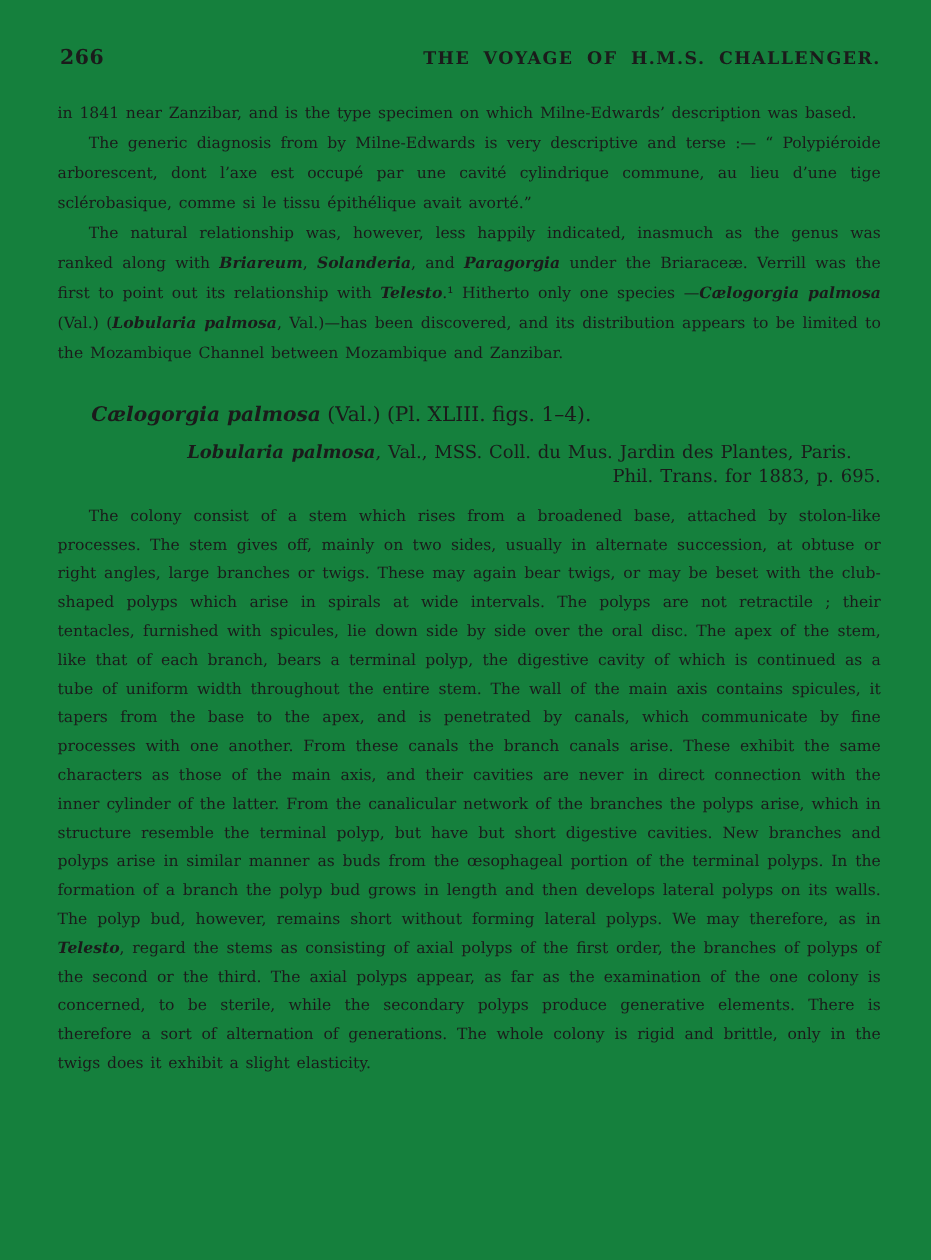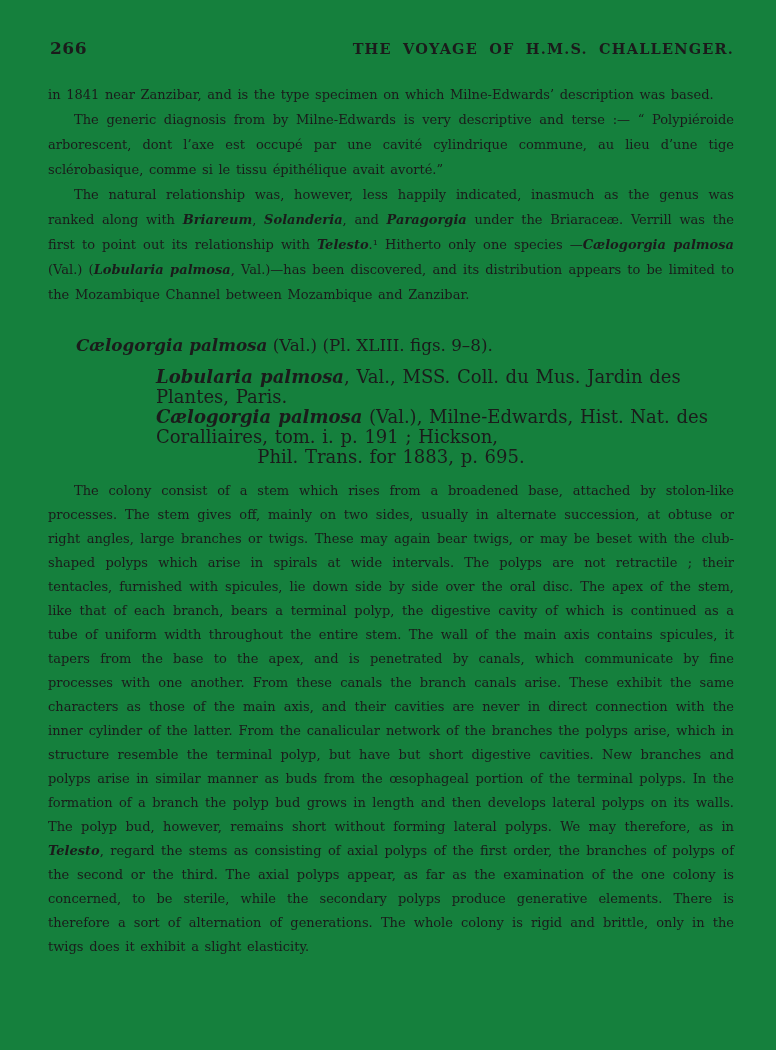--- a/index.html
+++ b/index.html
@@ -51,48 +51,47 @@
   .species-heading {
     margin: 26px 0 10px 28px;
     font-size: 16.8px;
     font-weight: normal;
     line-height: 24px;
   }
   
   .synonymy { margin: 0 0 2px 0; }
   .syn-line {
     margin: 0 0 0 108px;
-    font-size: 18px;
+    font-size: 15px;
     line-height: 20px;
     word-spacing: 1px;
   }
   .syn-line.centered {
     margin: 0;
-    text-align: center;
+    text-align: right;
   }
 </style>
 </head>
 <body>
 
 <div class="page">
 
   <header class="running-head">
     <span class="pagenum">266</span>
     <span class="running-title">THE VOYAGE OF H.M.S. CHALLENGER.</span>
   </header>
 
   <main>
     <p class="para noindent"><span>in 1841 near Zanzibar, and is the type specimen on which Milne-Edwards’ description was based.</span></p>
     <p class="para"><span>The generic diagnosis from by Milne-Edwards is very descriptive and terse :— “ Polypiéroide arborescent, dont l’axe est occupé par une cavité cylindrique commune, au lieu d’une tige sclérobasique, comme si le tissu épithélique avait avorté.”</span></p>
     <p class="para"><span>The natural relationship was, however, less happily indicated, inasmuch as the genus was ranked along with </span><i>Briareum</i><span>, </span><i>Solanderia</i><span>, and </span><i>Paragorgia</i><span> under the Briaraceæ. Verrill was the first to point out its relationship with </span><i>Telesto</i><span>.¹  Hitherto only one species —</span><i>Cælogorgia palmosa</i><span> (Val.) (</span><i>Lobularia palmosa</i><span>, Val.)—has been discovered, and its distribution appears to be limited to the Mozambique Channel between Mozambique and Zanzibar.</span></p>
 
-    <h2 class="species-heading"><i>Cælogorgia palmosa</i><span> (Val.) (Pl. XLIII. figs. 9–8).</span></h2>
+    <h2 class="species-heading"><i>Cælogorgia palmosa</i><span> (Val.) (Pl. XLIII. figs. 1–4).</span></h2>
 
     <div class="synonymy">
       <p class="syn-line"><i>Lobularia palmosa</i><span>, Val., MSS. Coll. du Mus. Jardin des Plantes, Paris.</span></p>
-      <p class="syn-line"><i>Cælogorgia palmosa</i><span> (Val.), Milne-Edwards, Hist. Nat. des Coralliaires, tom. i. p. 191 ; Hickson,</span></p>
       <p class="syn-line centered"><span>Phil. Trans. for 1883, p. 695.</span></p>
     </div>
 
     <p class="para main"><span>The colony consist of a stem which rises from a broadened base, attached by stolon-like processes.  The stem gives off, mainly on two sides, usually in alternate succession, at obtuse or right angles, large branches or twigs.  These may again bear twigs, or may be beset with the club-shaped polyps which arise in spirals at wide intervals.  The polyps are not retractile ; their tentacles, furnished with spicules, lie down side by side over the oral disc.  The apex of the stem, like that of each branch, bears a terminal polyp, the digestive cavity of which is continued as a tube of uniform width throughout the entire stem.  The wall of the main axis contains spicules, it tapers from the base to the apex, and is penetrated by canals, which communicate by fine processes with one another.  From these canals the branch canals arise.  These exhibit the same characters as those of the main axis, and their cavities are never in direct connection with the inner cylinder of the latter.  From the canalicular network of the branches the polyps arise, which in structure resemble the terminal polyp, but have but short digestive cavities.  New branches and polyps arise in similar manner as buds from the œsophageal portion of the terminal polyps.  In the formation of a branch the polyp bud grows in length and then develops lateral polyps on its walls.  The polyp bud, however, remains short without forming lateral polyps.  We may therefore, as in </span><i>Telesto</i><span>, regard the stems as consisting of axial polyps of the first order, the branches of polyps of the second or the third.  The axial polyps appear, as far as the examination of the one colony is concerned, to be sterile, while the secondary polyps produce generative elements.  There is therefore a sort of alternation of generations.  The whole colony is rigid and brittle, only in the twigs does it exhibit a slight elasticity.</span></p>
   </main>
 
 </div>
 
 </body></html>

